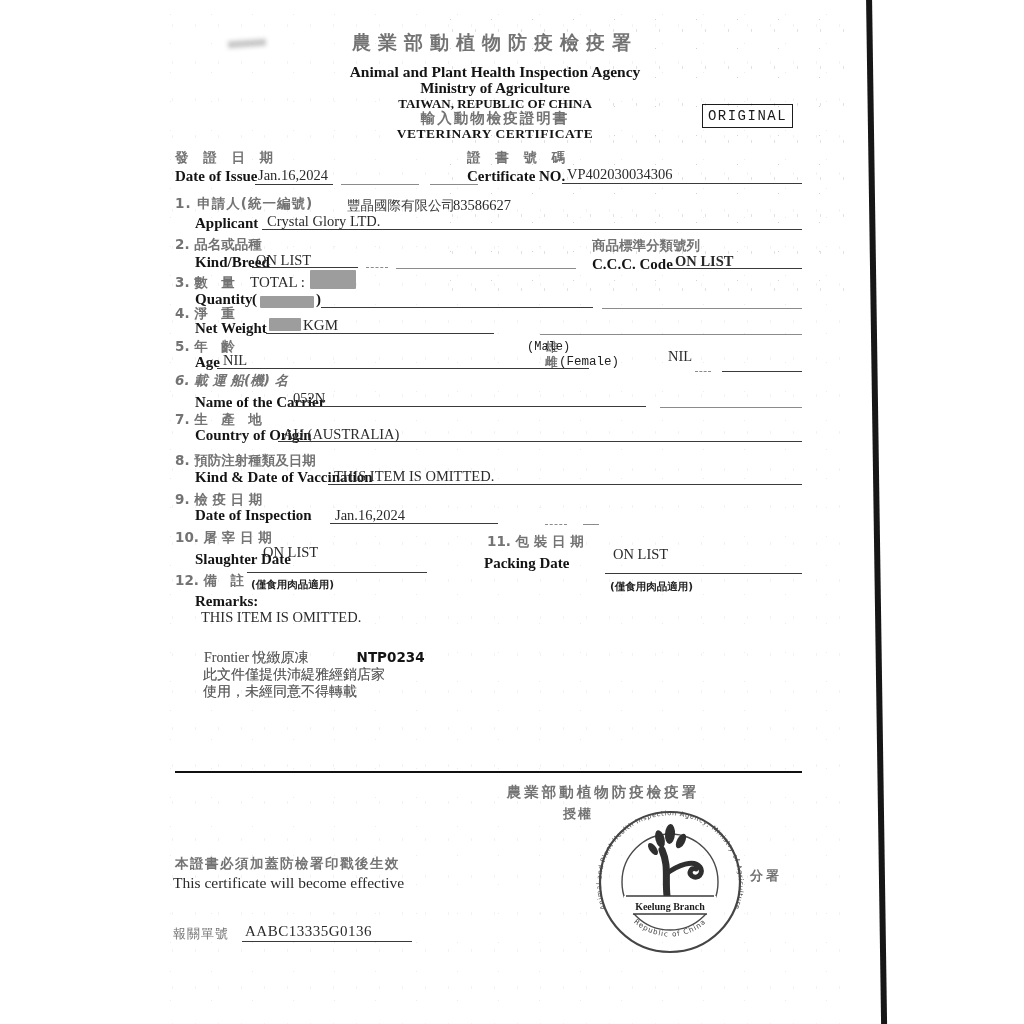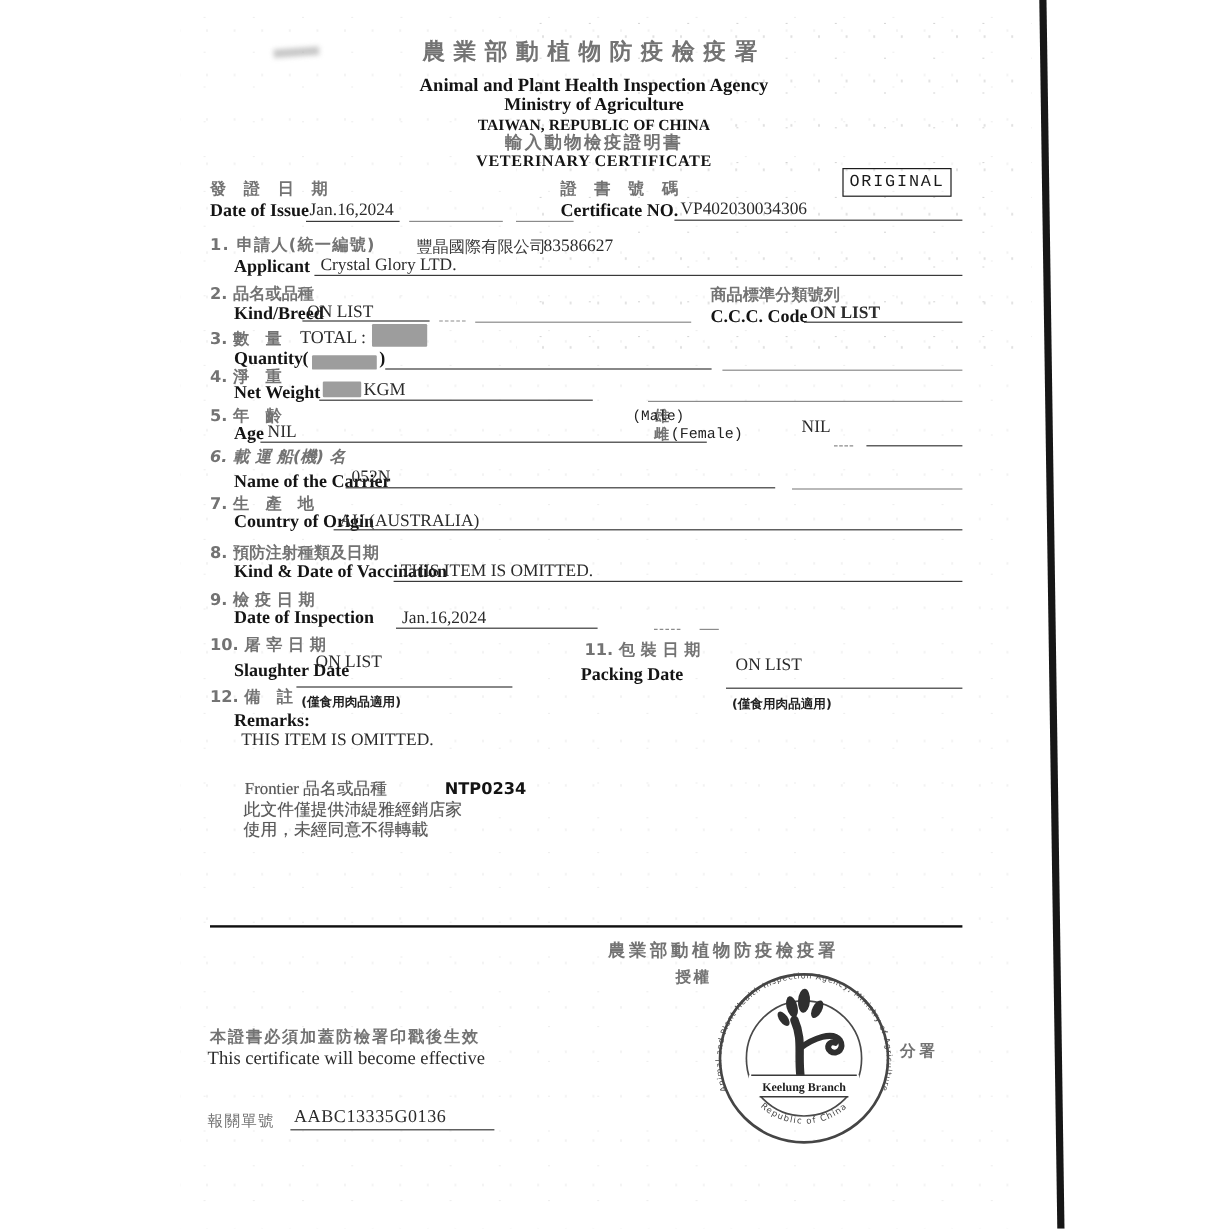--- a/index.html
+++ b/index.html
@@ -11,21 +11,21 @@
   .en{font-family:"Liberation Serif","DejaVu Serif",serif;font-weight:700;font-size:15px;color:#141414;white-space:nowrap;}
   .val{font-family:"Liberation Serif","DejaVu Serif",serif;font-weight:400;font-size:14.5px;color:#2b2b2b;white-space:nowrap;}
   .mono{font-family:"Liberation Mono","DejaVu Sans Mono",monospace;}
   .ln{position:absolute;height:0;border-top:1.4px solid #3a3a3a;}
   .ln.lt{border-top:1.1px solid #8b8b8b;}
   .ln.dsh{border-top-style:dashed;}
   .ln.thick{border-top:2.6px solid #101010;}
   .redact{position:absolute;background:#9d9d9d;border-radius:1px;}
   .hdr{position:absolute;left:170px;width:650px;text-align:center;}
   .origbox{position:absolute;left:702px;top:104px;width:89px;height:22px;border:1.6px solid #1c1c1c;
-           display:flex;align-items:center;justify-content:center;margin-top:36px;}
+           display:flex;align-items:center;justify-content:center;}
   .wm{color:#5a5a5a;text-shadow:0 0 0.6px #9a9a9a;font-size:14px;white-space:nowrap;
       font-family:"Liberation Serif",serif;}
   .wm .b{color:#141414;font-weight:700;font-family:"DejaVu Sans",sans-serif;font-size:13.5px;text-shadow:none;padding-left:48px;}
   .note-zh{font-family:"DejaVu Sans",sans-serif;font-weight:700;font-size:10.5px;color:#222;white-space:nowrap;}
   .noise{position:absolute;pointer-events:none;
      background-image:radial-gradient(#6f6f6f 0.7px,transparent 0.95px),radial-gradient(#9a9a9a 0.6px,transparent 0.85px);
      background-size:41px 29px,23px 37px;background-position:0 0,11px 7px;}
   .smudge{position:absolute;left:228px;top:40px;width:38px;height:7px;background:#9a9a9a;
      filter:blur(2px);opacity:.55;transform:rotate(-4deg);}
   .scanline{position:absolute;left:866px;top:-5px;width:6px;height:1035px;background:#161616;
@@ -144,21 +144,21 @@
   <div class="abs val" style="left:613px;top:546px;">ON LIST</div>
   <div class="abs en" style="left:484px;top:555px;">Packing Date</div>
   <div class="ln" style="left:605px;top:573px;width:197px;"></div>
   <div class="abs note-zh" style="left:610px;top:580px;">(僅食用肉品適用)</div>
 
   <div class="abs zh" style="left:175px;top:572px;">12. 備　註</div>
   <div class="abs en" style="left:195px;top:593px;">Remarks:</div>
   <div class="abs val" style="left:201px;top:609px;">THIS ITEM IS OMITTED.</div>
 
   <div class="abs wm" style="left:204px;top:649px;">
-    <span>Frontier 品名或品種</span><span class="b">NTP0234</span>
+    <span>Frontier 悅緻原凍</span><span class="b">NTP0234</span>
   </div>
   <div class="abs wm" style="left:203px;top:666px;">此文件僅提供沛緹雅經銷店家</div>
   <div class="abs wm" style="left:203px;top:683px;">使用，未經同意不得轉載</div>
 
   <div class="ln thick" style="left:175px;top:771px;width:627px;"></div>
   <div class="abs zh" style="left:500px;top:783px;width:206px;text-align:center;font-size:14.5px;letter-spacing:3px;">農業部動植物防疫檢疫署</div>
   <div class="abs zh" style="left:563px;top:805px;font-size:13px;letter-spacing:2px;">授權</div>
   <div class="abs zh" style="left:750px;top:867px;font-size:13px;letter-spacing:3px;">分署</div>
 
   <svg class="seal-svg" viewBox="0 0 200 200">

